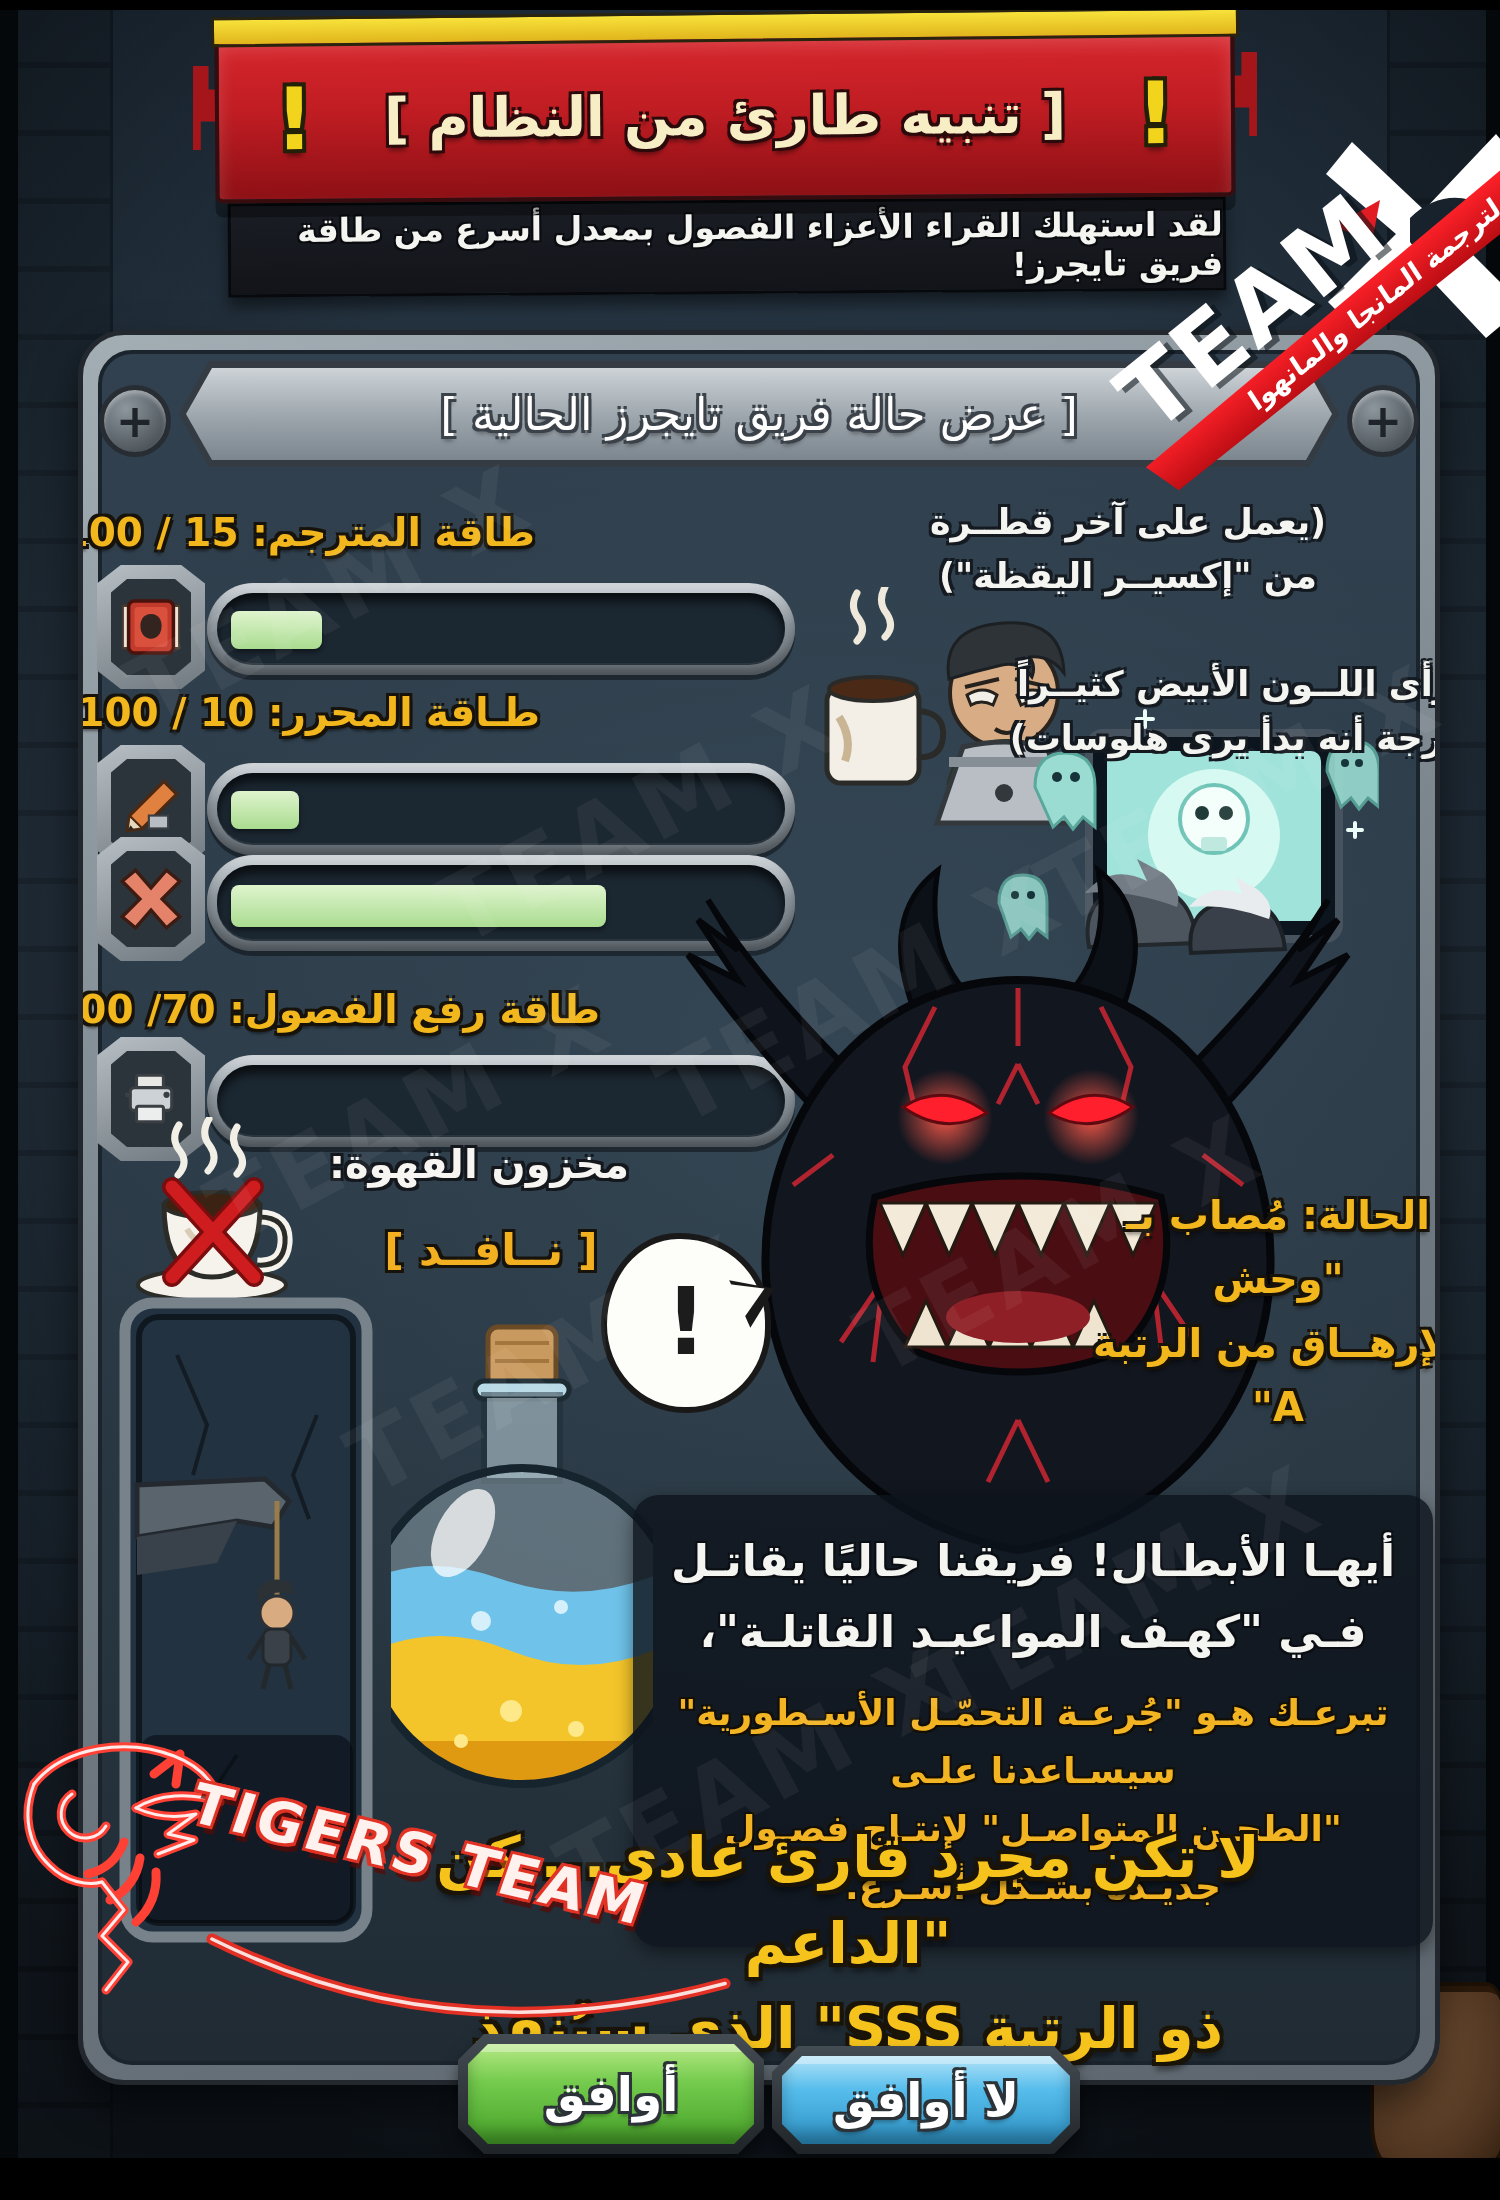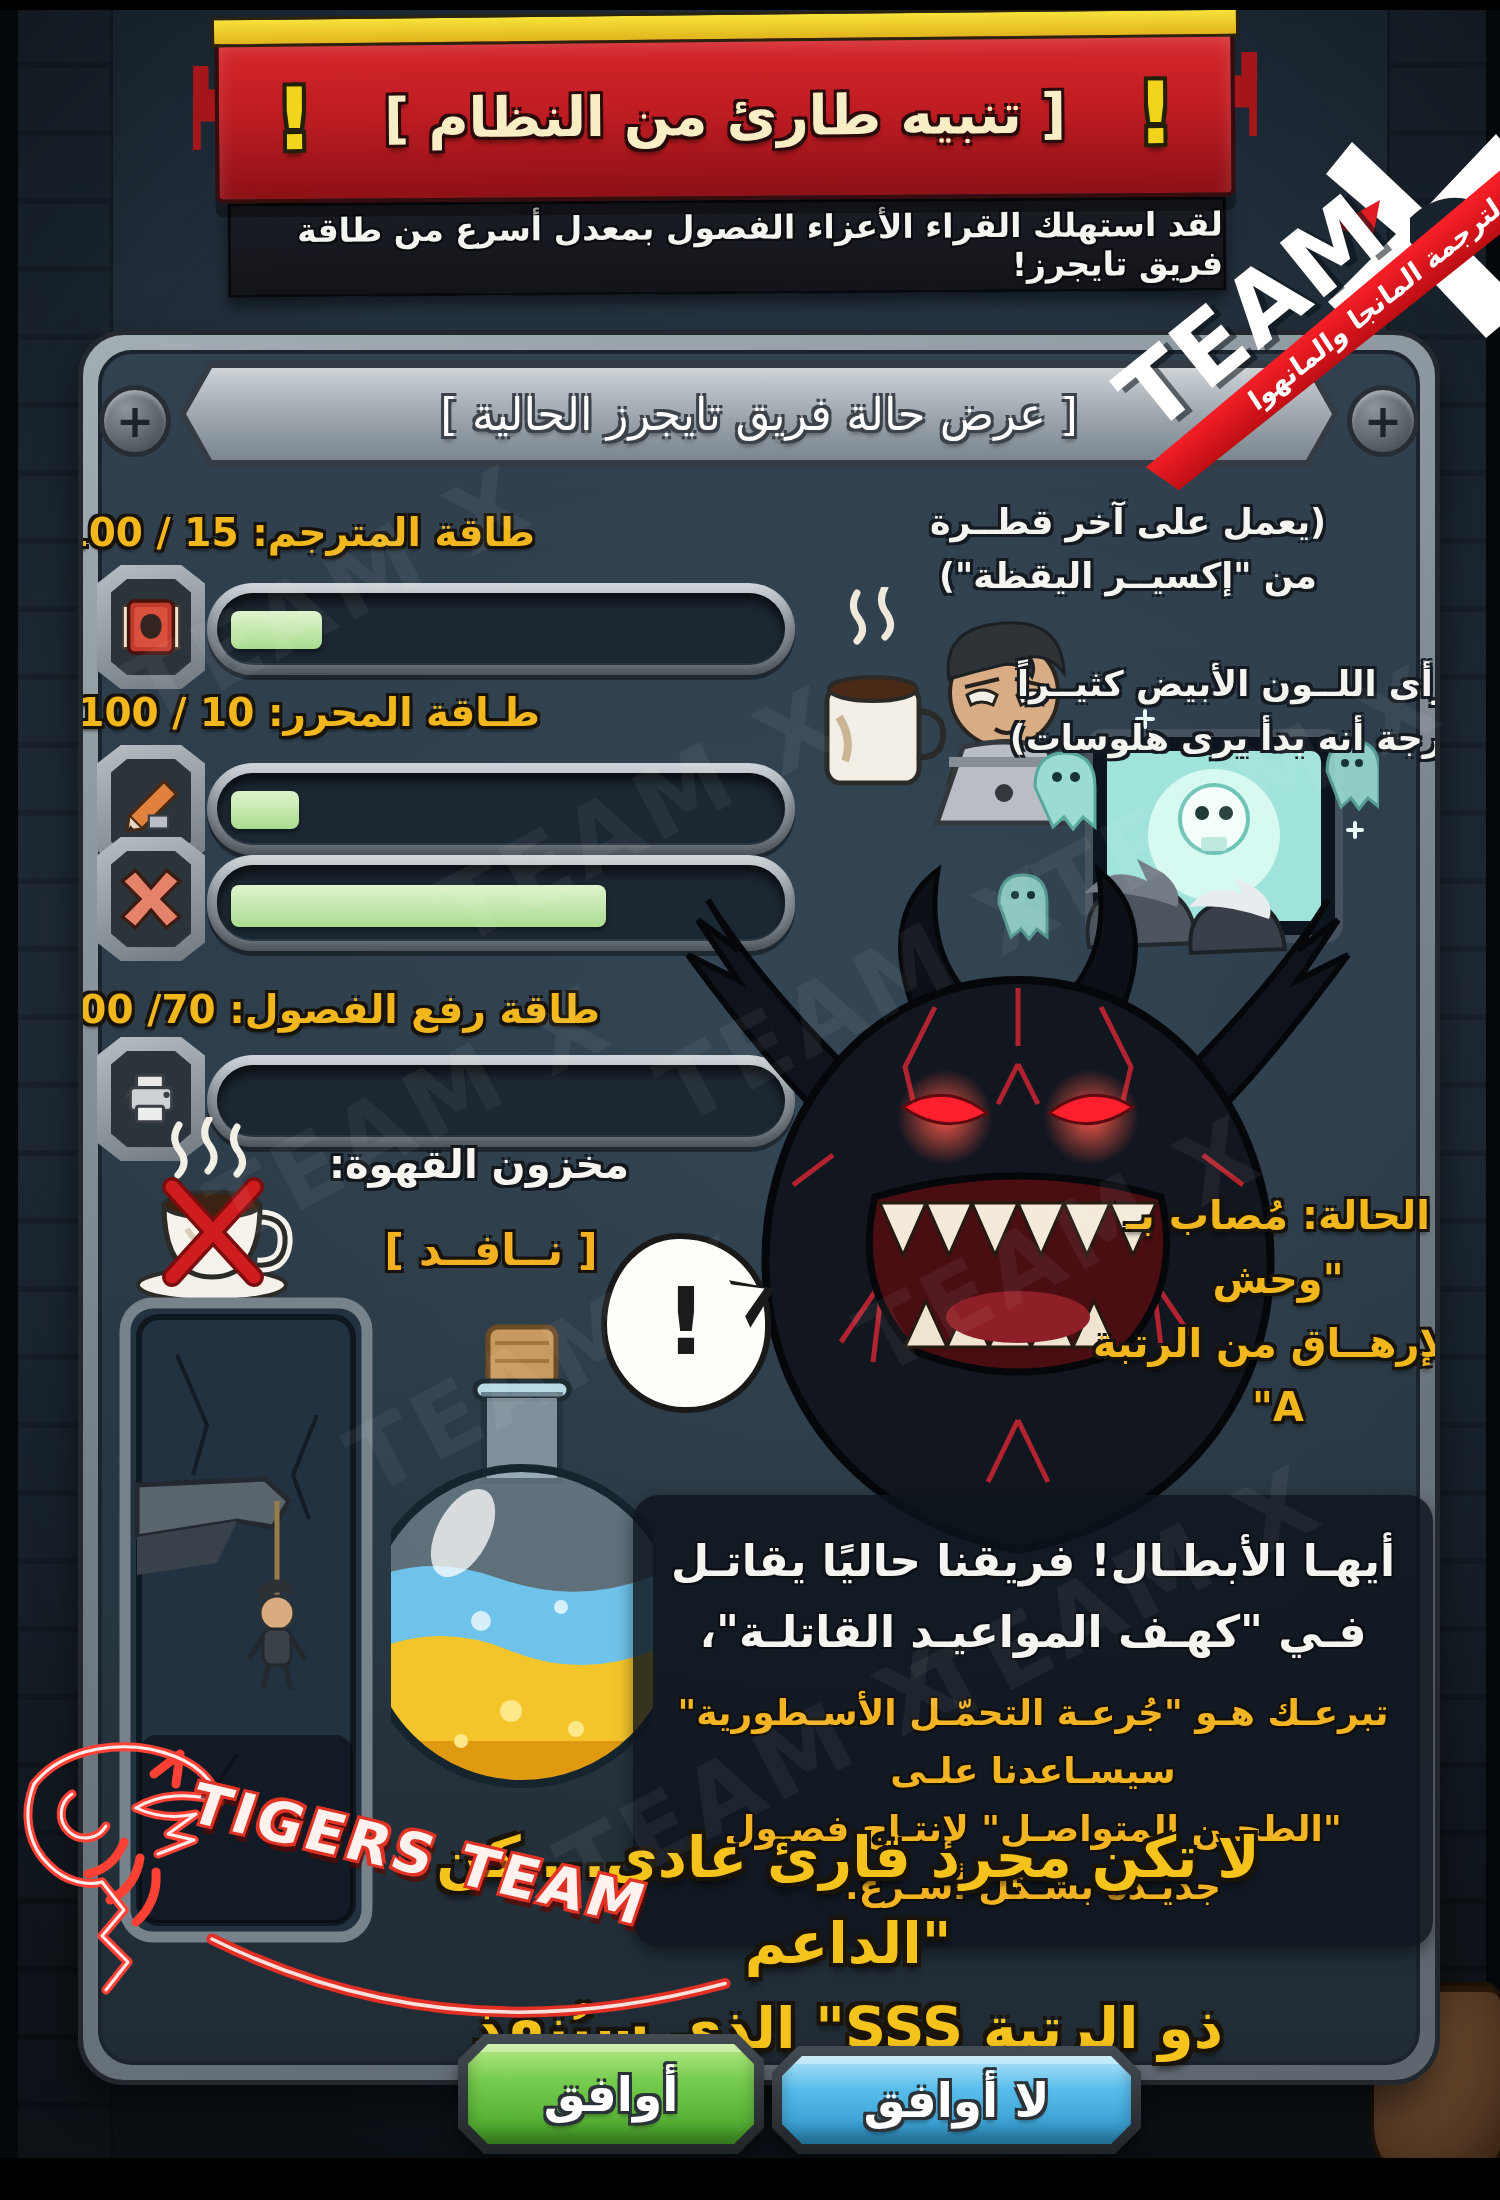--- a/index.html
+++ b/index.html
@@ -446,21 +446,21 @@
       <div>لا تكن مجرد قارئ عادي... كن "الداعم</div>
       <div>ذو الرتبة SSS" الذي سيُنقذ القصة!</div>
     </div>
   </div>
 
   <div class="game-btn" style="left:458px;top:2034px;width:306px;height:120px;">
     <div class="btn-frame"></div>
     <div class="btn-face green"></div>
     <div class="btn-label">أوافق</div>
   </div>
-  <div class="game-btn" style="left:772px;top:2046px;width:369px;height:108px;">
+  <div class="game-btn" style="left:772px;top:2046px;width:308px;height:108px;">
     <div class="btn-frame"></div>
     <div class="btn-face blue"></div>
     <div class="btn-label">لا أوافق</div>
   </div>
 
   <svg class="tigers" style="left:6px;top:1722px;" width="240" height="300" viewBox="0 0 240 300">
     <g fill="none" stroke-linecap="round" stroke-linejoin="round">
       <g stroke="#ff4034" stroke-width="9">
         <path d="M28 62 C58 24 122 16 168 34 C194 44 208 60 214 80 C184 70 152 72 130 86"></path>
         <path d="M130 86 C152 96 172 96 190 92 L162 112 L188 118 L152 132"></path>

